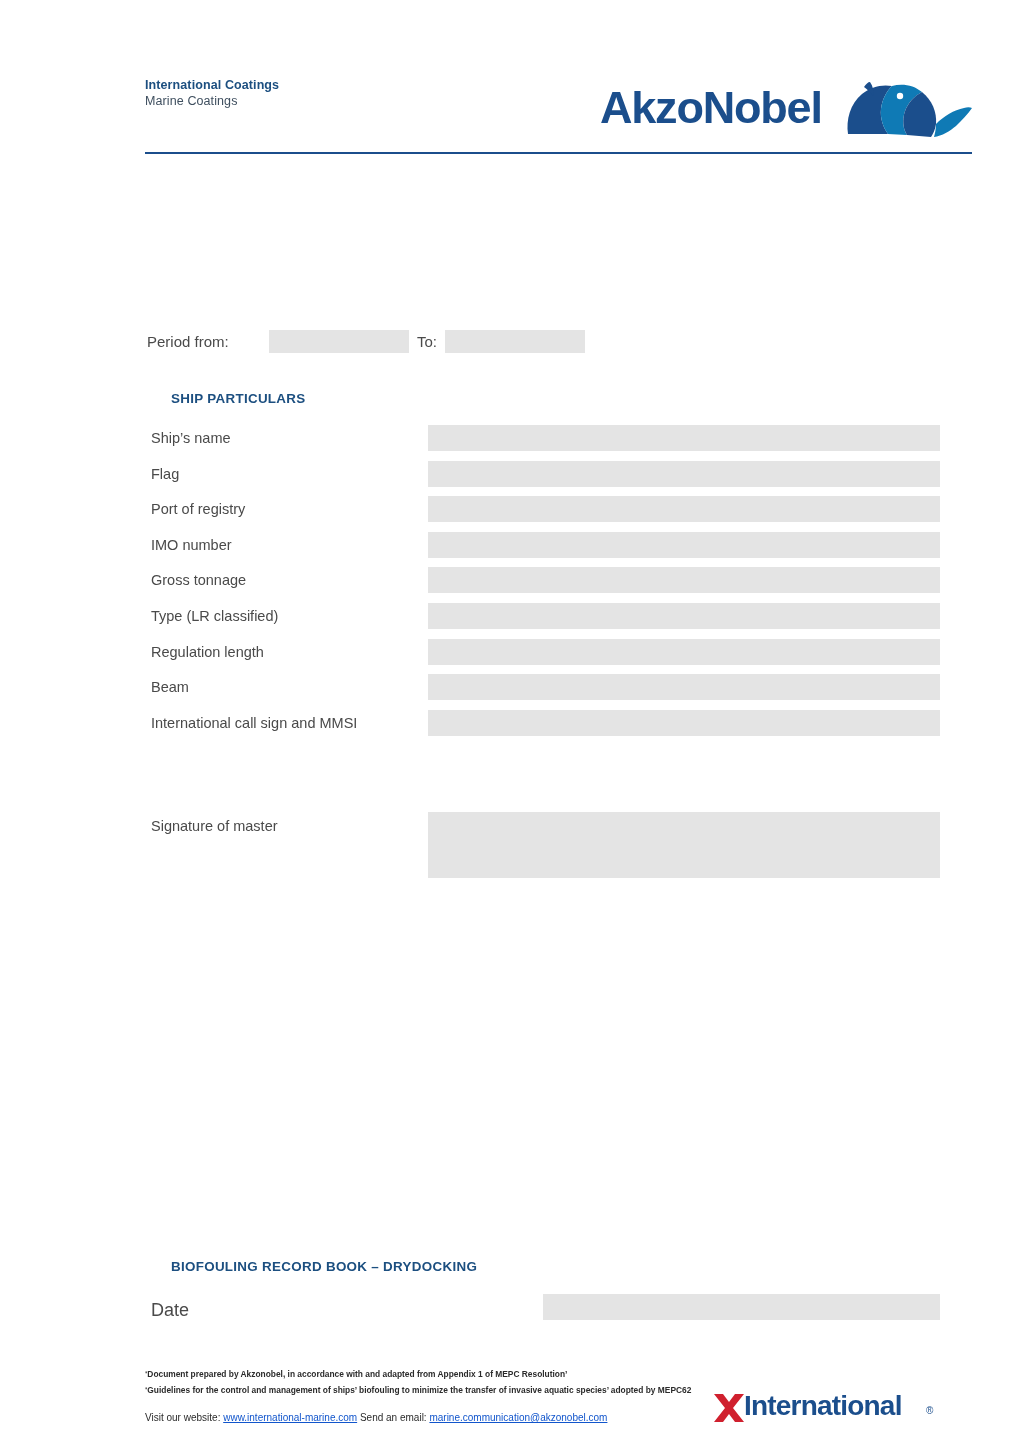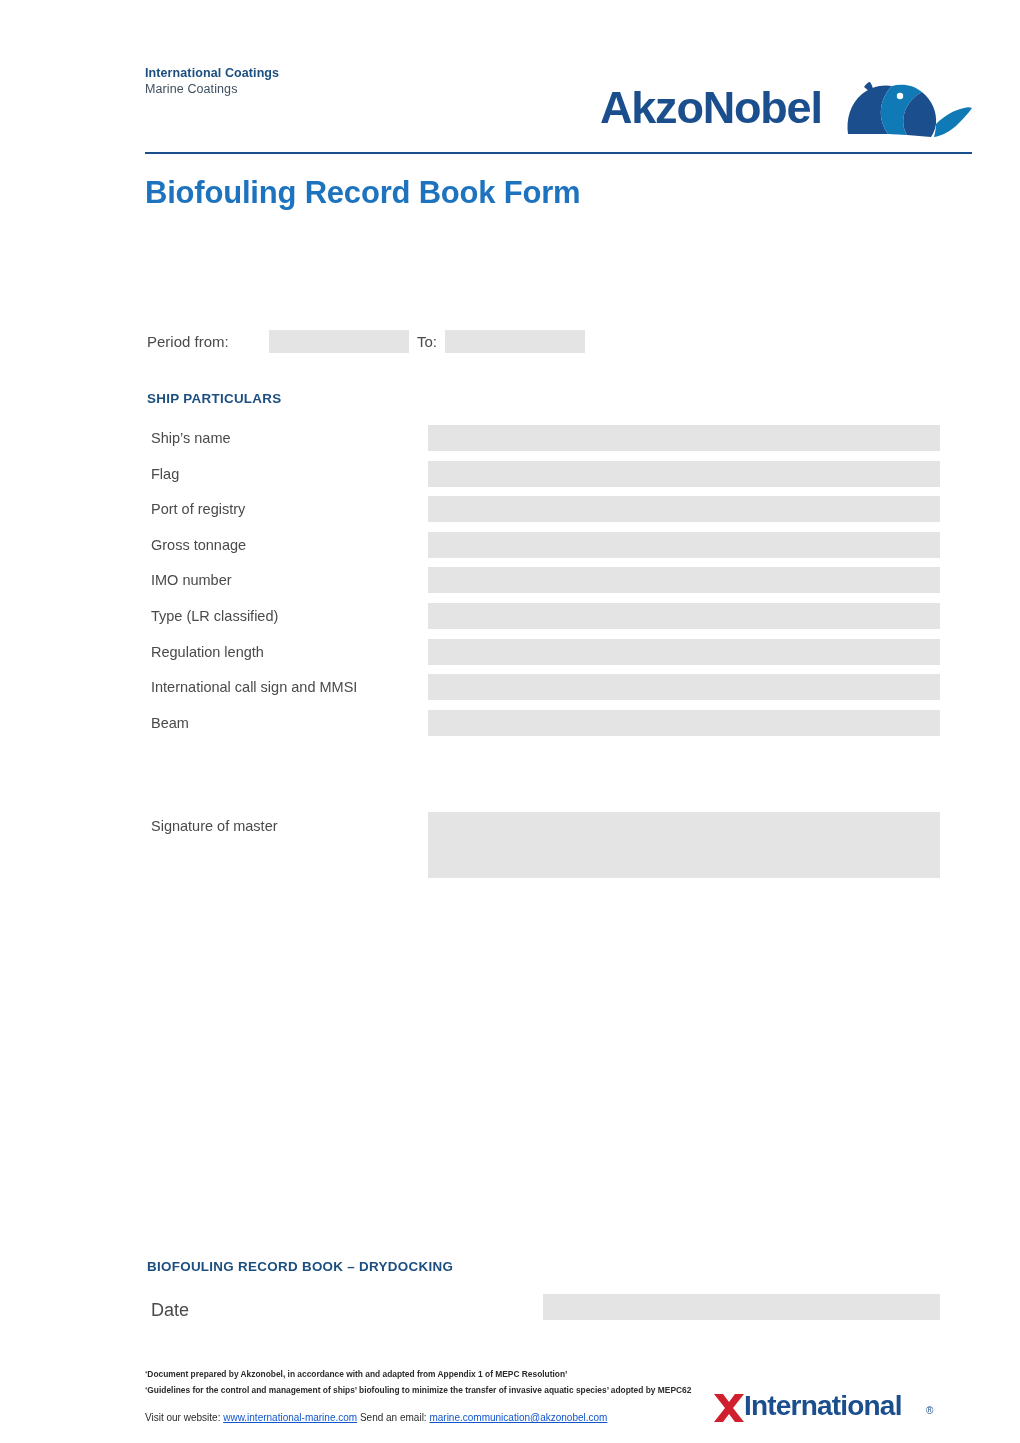--- a/index.html
+++ b/index.html
@@ -17,21 +17,21 @@
 
   .page {
     position: absolute;
     inset: 0;
   }
 
   
   .brand-block {
     position: absolute;
     left: 145px;
-    top: 66px;
+    top: 78px;
     line-height: 1.25;
   }
   .brand-line1 {
     font-size: 12.5px;
     font-weight: bold;
     color: #1c4f80;
     letter-spacing: 0.1px;
   }
   .brand-line2 {
     font-size: 12.5px;
@@ -136,20 +136,21 @@
     background: #e4e4e4;
   }
 
   
   .section-heading {
     position: absolute;
     font-size: 13.4px;
     font-weight: bold;
     color: #1c4f80;
     letter-spacing: 0.3px;
+    margin-left: 24px;
   }
   #ship-particulars-heading { left: 147px; top: 391px; }
   #drydocking-heading { left: 147px; top: 1259px; }
 
   
   .particulars {
     position: absolute;
     left: 147px;
     top: 424px;
     width: 793px;
@@ -285,21 +286,20 @@
       <path d="M52 6 C62 3 74 5 82 12 C74 16 68 23 65 31 C62 40 63 49 67 55 L48 54 C43 47 40 38 41 29 C42 20 46 12 52 6 Z" fill="#0f7ab5"></path>
       <path d="M82 12 C92 20 97 32 96 44 C95 50 93 54 91 57 L67 55 C63 49 62 40 65 31 C68 23 74 16 82 12 Z" fill="#1b4e8c"></path>
       <path d="M96 44 C104 36 114 30 124 28 C127 27 130 27 132 28 C128 34 122 40 116 46 C110 51 102 56 94 57 C95 53 96 49 96 44 Z" fill="#0f7ab5"></path>
       <circle cx="60" cy="16" r="3.2" fill="#ffffff"></circle>
       <path d="M30 2 C33 6 34 11 33 16 C30 12 27 9 24 7 C26 4 28 2 30 2 Z" fill="#1b4e8c"></path>
     </svg>
   </div>
 
   <div class="header-rule"></div>
 
-  <div class="doc-title">Biofouling Record Book Form</div>
 
 
   <div class="period-row">
     <div class="period-label">Period from:</div>
     <div class="period-field-1"></div>
     <div class="period-to-label">To:</div>
     <div class="period-field-2"></div>
   </div>
 
   <div class="section-heading" id="ship-particulars-heading">SHIP PARTICULARS</div>
@@ -311,41 +311,41 @@
     </div>
     <div class="particular-row">
       <div class="particular-label">Flag</div>
       <div class="particular-field"></div>
     </div>
     <div class="particular-row">
       <div class="particular-label">Port of registry</div>
       <div class="particular-field"></div>
     </div>
     <div class="particular-row">
+      <div class="particular-label">IMO number</div>
+      <div class="particular-field"></div>
+    </div>
+    <div class="particular-row">
       <div class="particular-label">Gross tonnage</div>
       <div class="particular-field"></div>
     </div>
     <div class="particular-row">
-      <div class="particular-label">IMO number</div>
-      <div class="particular-field"></div>
-    </div>
-    <div class="particular-row">
       <div class="particular-label">Type (LR classified)</div>
       <div class="particular-field"></div>
     </div>
     <div class="particular-row">
       <div class="particular-label">Regulation length</div>
       <div class="particular-field"></div>
     </div>
     <div class="particular-row">
+      <div class="particular-label">Beam</div>
+      <div class="particular-field"></div>
+    </div>
+    <div class="particular-row">
       <div class="particular-label">International call sign and MMSI</div>
-      <div class="particular-field"></div>
-    </div>
-    <div class="particular-row">
-      <div class="particular-label">Beam</div>
       <div class="particular-field"></div>
     </div>
   </div>
 
   <div class="signature-label">Signature of master</div>
   <div class="signature-field"></div>
 
   <div class="section-heading" id="drydocking-heading">BIOFOULING RECORD BOOK – DRYDOCKING</div>
   <div class="date-label">Date</div>
   <div class="date-field"></div>

